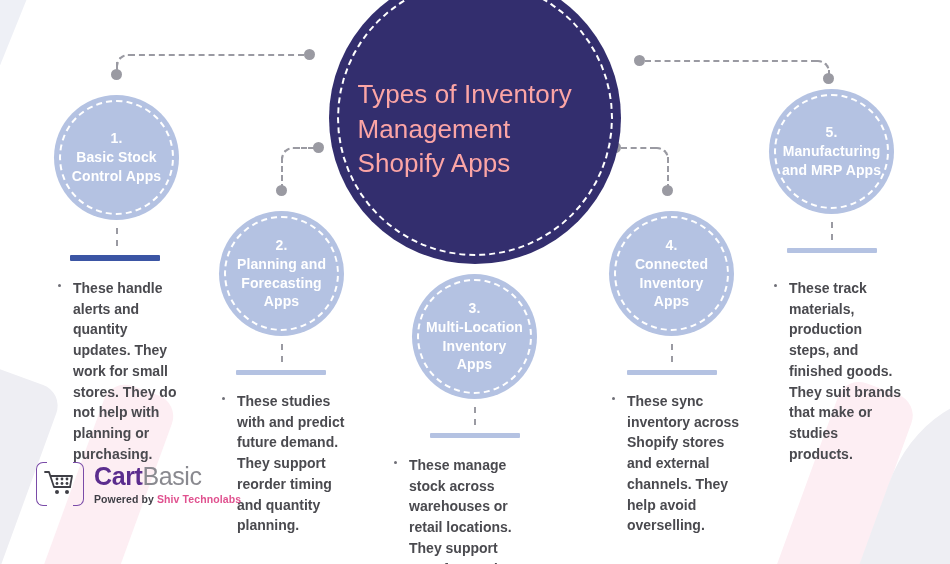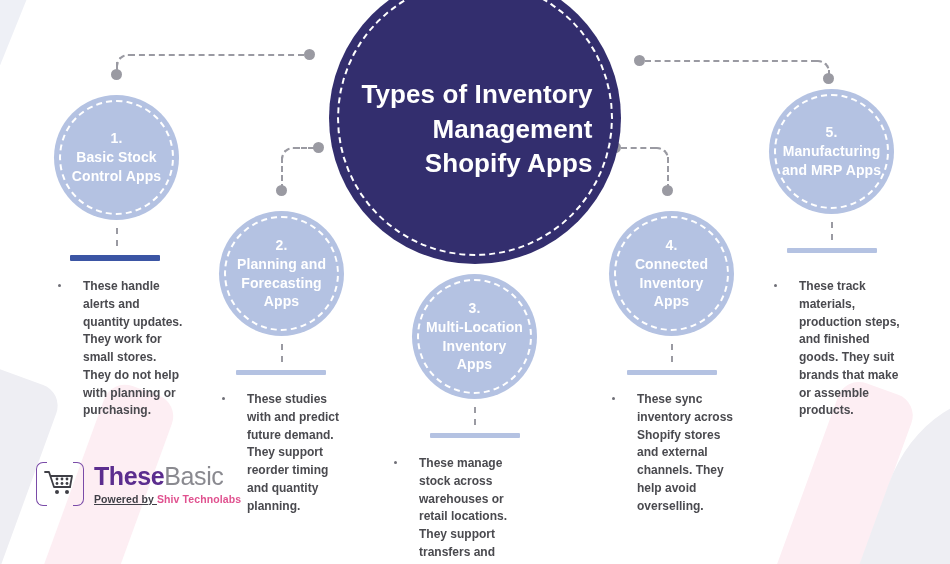--- a/index.html
+++ b/index.html
@@ -100,25 +100,25 @@
     left: 8px;
     top: 8px;
     right: 8px;
     bottom: 8px;
     border-radius: 50%;
     border: 2px dashed #ffffff;
     box-sizing: border-box;
   }
   .hub-title {
     position: relative;
-    color: #ffffff;
+    color: #fca5a5;
     font-size: 26px;
-    font-weight: bold;
+    font-weight: normal;
     line-height: 1.33;
-    text-align: right;
+    text-align: left;
     width: 235px;
     padding-top: 22px;
     letter-spacing: 0.1px;
   }
 
   
   .node {
     position: absolute;
   }
   .circle {
@@ -165,23 +165,23 @@
   }
   .bar.strong {
     background: #3b55a4;
     height: 6px;
   }
 
   
   .bullet-block {
     position: absolute;
     display: flex;
-    gap: 22px;
+    gap: 12px;
     color: #4a4a4f;
-    font-size: 12px;
+    font-size: 14px;
     font-weight: bold;
     line-height: 1.48;
   }
   .bullet-dot {
     flex: 0 0 auto;
     width: 3px;
     height: 3px;
     border-radius: 50%;
     background: #6f6f77;
     margin-top: 6px;
@@ -259,21 +259,21 @@
     line-height: 1;
     letter-spacing: -0.4px;
   }
   .logo-name .cart { color: #5b2d8e; font-weight: bold; }
   .logo-name .coders { color: #8a8a90; font-weight: normal; }
   .logo-sub {
     font-size: 10.5px;
     margin-top: 4px;
     letter-spacing: 0.1px;
   }
-  .logo-sub .pb { color: #3f3f46; font-weight: bold; text-decoration: underline; }
+  .logo-sub .pb { color: #3f3f46; font-weight: bold; }
   .logo-sub .st { color: #e0518f; font-weight: bold; text-align: right; }
 </style>
 </head>
 <body>
 
 <div id="canvas">
 
   <div class="bg-layer">
     <div class="bg-diag-tl"></div>
     <div class="bg-diag-tl2"></div>
@@ -384,21 +384,21 @@
     <div class="circle" style="position:absolute; left:769px; top:89px; width:125px; height:125px;">
       <div class="circle-dash"></div>
       <div class="circle-label" style="font-size:14px; white-space:pre-line;">5.
 Manufacturing
 and MRP Apps</div>
     </div>
     <div class="stem" style="left:831px; top:222px; height:18px;"></div>
     <div class="bar" style="left: 787px; top: 248px; width: 90px; background: rgb(180, 194, 226);"></div>
     <div class="bullet-block" style="left:774px; top:278px; width:130px;">
       <div class="bullet-dot"></div>
-      <div class="bullet-text">These track materials, production steps, and finished goods. They suit brands that make or assemble products.</div>
+      <div class="bullet-text">These track materials, production steps, and finished goods. They suit brands that make or studies products.</div>
     </div>
   </div>
 
   <div class="logo">
     <div class="logo-mark">
       <div class="brace l"></div>
       <div class="brace r"></div>
       <svg width="34" height="34" viewBox="0 0 34 34" style="position:absolute; left:7px; top:6px;">
         <path d="M2 5 L6 5 L11 20 L27 20" fill="none" stroke="#3f3f46" stroke-width="1.8" stroke-linecap="round" stroke-linejoin="round"></path>
         <path d="M8 9 L29 9 L27 20" fill="none" stroke="#3f3f46" stroke-width="1.8" stroke-linecap="round" stroke-linejoin="round"></path>
@@ -407,21 +407,21 @@
         <circle cx="24" cy="12" r="1.4" fill="#3f3f46"></circle>
         <circle cx="14" cy="16.5" r="1.4" fill="#3f3f46"></circle>
         <circle cx="19" cy="16.5" r="1.4" fill="#3f3f46"></circle>
         <circle cx="24" cy="16.5" r="1.4" fill="#3f3f46"></circle>
         <circle cx="14" cy="25" r="2" fill="#3f3f46"></circle>
         <circle cx="24" cy="25" r="2" fill="#3f3f46"></circle>
       </svg>
     </div>
     <div class="logo-type">
       <div class="logo-name">
-        <span class="cart">These</span><span class="coders">Basic</span>
+        <span class="cart">Cart</span><span class="coders">Basic</span>
       </div>
       <div class="logo-sub">
         <span class="pb">Powered by </span><span class="st">Shiv Technolabs</span>
       </div>
     </div>
   </div>
 
 </div>
 
 </body></html>

